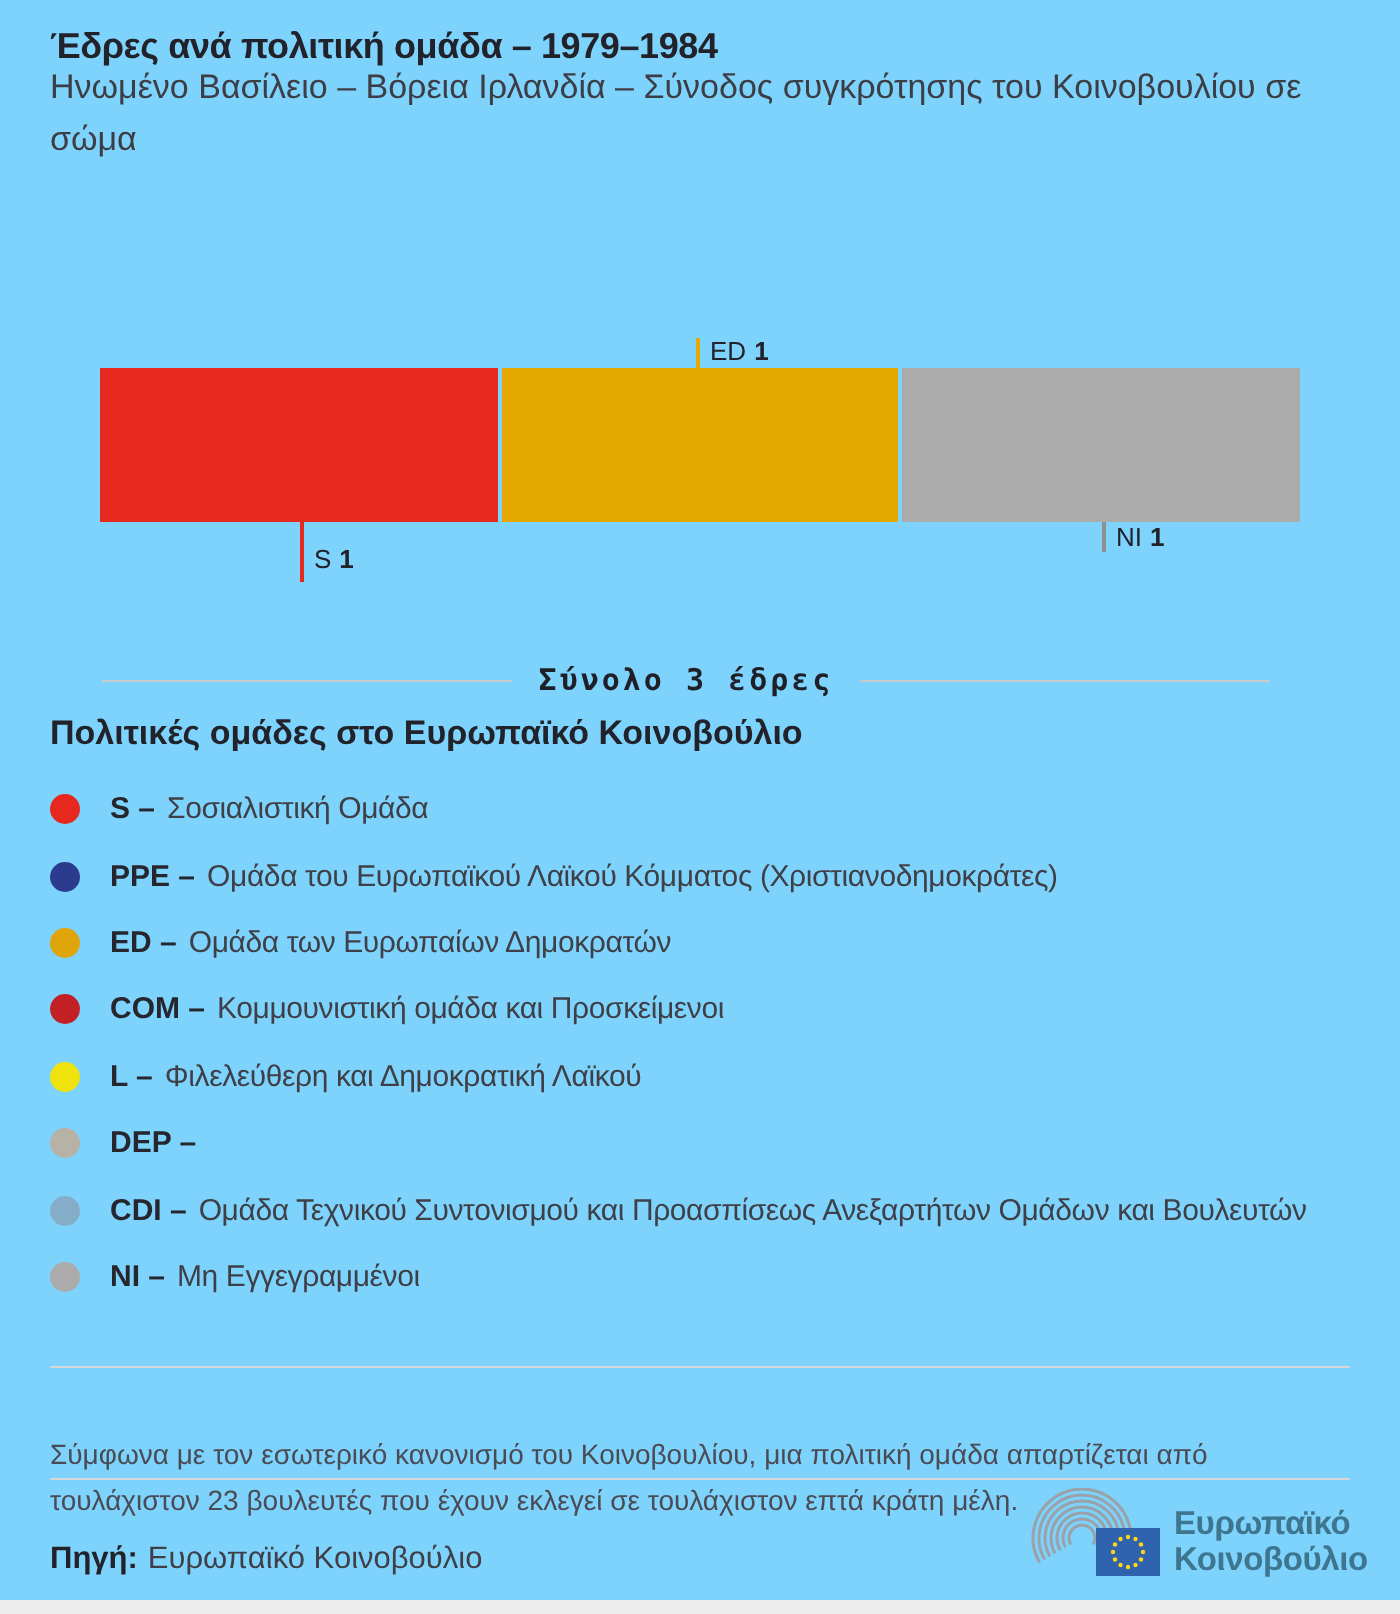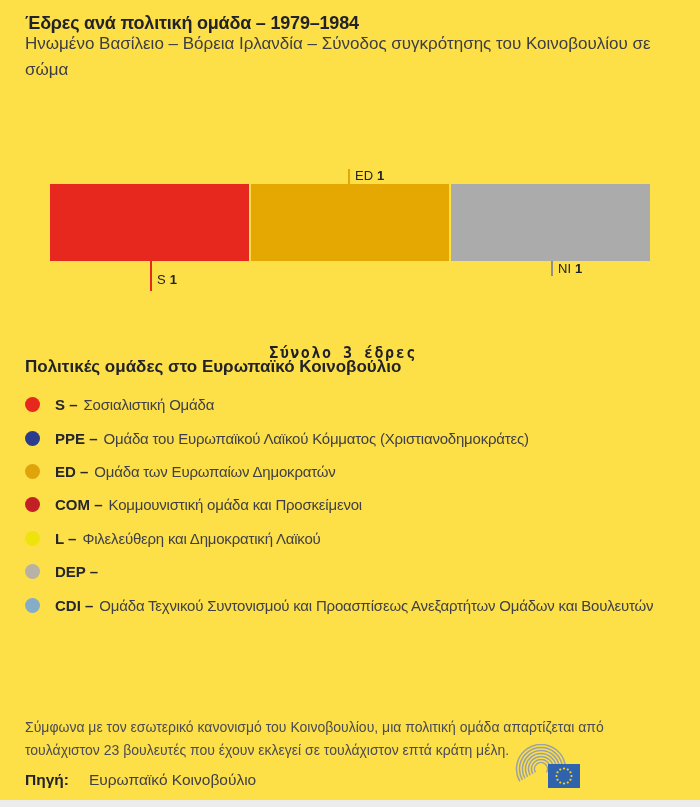--- a/index.html
+++ b/index.html
@@ -1,19 +1,19 @@
 <!DOCTYPE html>
 <html><head>
 <meta charset="utf-8">
 <style>
   * { margin:0; padding:0; box-sizing:border-box; }
   html,body { background:#ffffff; }
   .page {
     position:relative; width:700px; height:807px; overflow:hidden;
-    background:#fde047;
+    background:#7dd3fc;
     font-family:"Liberation Sans","DejaVu Sans",sans-serif;
     color:#23232B;
   }
   .abs { position:absolute; }
 
   
   .title { left:25px; top:13px; font-size:18px; font-weight:700; color:#22222A; letter-spacing:-0.2px; }
   .subtitle { left:25px; top:31px; width:645px; font-size:17px; font-weight:400; color:#3D3D45; line-height:1.5; }
 
   
@@ -24,21 +24,21 @@
   .callout-label .grp { font-weight:400; }
   .callout-label .seats { font-weight:700; margin-left:4px; }
   .tick-ed { left:348px; top:169px; height:15px; }
   .lbl-ed  { left:355px; top:168px; }
   .tick-s  { left:150px; top:261px; height:30px; }
   .lbl-s   { left:157px; top:272px; }
   .tick-ni { left:551px; top:261px; height:15px; }
   .lbl-ni  { left:558px; top:261px; }
 
   
-  .total-divider { left:51px; top:331px; width:584px; display:flex; align-items:center; gap:13px;flex-direction:column; }
+  .total-divider { left:51px; top:331px; width:584px; display:flex; align-items:center; gap:13px; }
   .total-divider .line { flex:1 1 0; height:1px; background:#C6CACD; }
   .total-text {
     font-family:"DejaVu Sans Mono","Liberation Mono",monospace;
     font-weight:700; font-size:15px; letter-spacing:1.5px; color:#1F1F28; white-space:nowrap;
   }
 
   
   .legend-heading { left:25px; top:357px; font-size:17px; font-weight:700; color:#22222A; }
   .legend { left:25px; top:388px; width:660px; list-style:none; }
   .legend li { display:flex; align-items:center; height:33.4px; }
@@ -46,21 +46,21 @@
   .legend .prefix { font-weight:700; color:#26262E; font-size:15px; margin-right:6px; white-space:nowrap; }
   .legend .name { font-weight:400; color:#3F3F47; font-size:15px; letter-spacing:-0.2px; white-space:nowrap; }
 
   
   .rule { height:1px; background:#D7D7D9; left:25px; width:650px; }
   .rule-1 { top:683px; }
   .rule-2 { top:739px; }
   .note { left:25px; top:692px; width:656px; font-size:14px; color:#4B4B55; line-height:23px;margin-top:24px; }
   .source { left:25px; top:771px; font-size:15.5px; }
   .source .lab { font-weight:700; color:#22222A; }
-  .source .val { font-weight:400; color:#3F3F47; margin-left:20px; }
+  .source .val { font-weight:400; color:#3F3F47; margin-left:5px; }
 
   .logo { left:511px; top:744px; width:178px; height:54px; display:flex; }
   .logo svg { width:72px; height:52px; flex:0 0 72px; }
   .logo-text { margin-left:4px; padding-top:10px; font-size:16.5px; font-weight:700; line-height:1.0; letter-spacing:-0.2px; }
   .logo-text div { margin-bottom:1px; }
 
   .bottom-strip { left:0; bottom:0; width:700px; height:7px; background:#ECECEC; }
 </style>
 </head>
 <body>
@@ -126,20 +126,25 @@
     </li>
     <li>
       <span class="dot" style="background-color: rgb(183, 177, 166);"></span>
       <span class="prefix">DEP –</span>
     </li>
     <li>
       <span class="dot" style="background-color: rgb(133, 173, 200);"></span>
       <span class="prefix">CDI –</span>
       <span class="name">Ομάδα Τεχνικού Συντονισμού και Προασπίσεως Ανεξαρτήτων Ομάδων και Βουλευτών</span>
     </li>
+    <li>
+      <span class="dot" style="background-color: rgb(171, 171, 171);"></span>
+      <span class="prefix">NI –</span>
+      <span class="name">Μη Εγγεγραμμένοι</span>
+    </li>
   </ul>
 
   <div class="abs rule rule-1"></div>
   <p class="abs note">Σύμφωνα με τον εσωτερικό κανονισμό του Κοινοβουλίου, μια πολιτική ομάδα απαρτίζεται από τουλάχιστον 23 βουλευτές που έχουν εκλεγεί σε τουλάχιστον επτά κράτη μέλη.</p>
   <div class="abs rule rule-2"></div>
 
   <div class="abs source">
     <span class="lab">Πηγή:</span><span class="val">Ευρωπαϊκό Κοινοβούλιο</span>
   </div>
 
@@ -163,17 +168,21 @@
         <circle cx="59.5" cy="35.75" r="1.1"></circle>
         <circle cx="56.75" cy="38.5" r="1.1"></circle>
         <circle cx="53" cy="39.5" r="1.1"></circle>
         <circle cx="49.25" cy="38.5" r="1.1"></circle>
         <circle cx="46.5" cy="35.75" r="1.1"></circle>
         <circle cx="45.5" cy="32" r="1.1"></circle>
         <circle cx="46.5" cy="28.25" r="1.1"></circle>
         <circle cx="49.25" cy="25.5" r="1.1"></circle>
       </g>
     </svg>
+    <div class="logo-text" style="color: rgb(62, 117, 143);">
+      <div>Ευρωπαϊκό</div>
+      <div>Κοινοβούλιο</div>
+    </div>
   </div>
 
   <div class="abs bottom-strip"></div>
 
 </div>
 
 </body></html>

